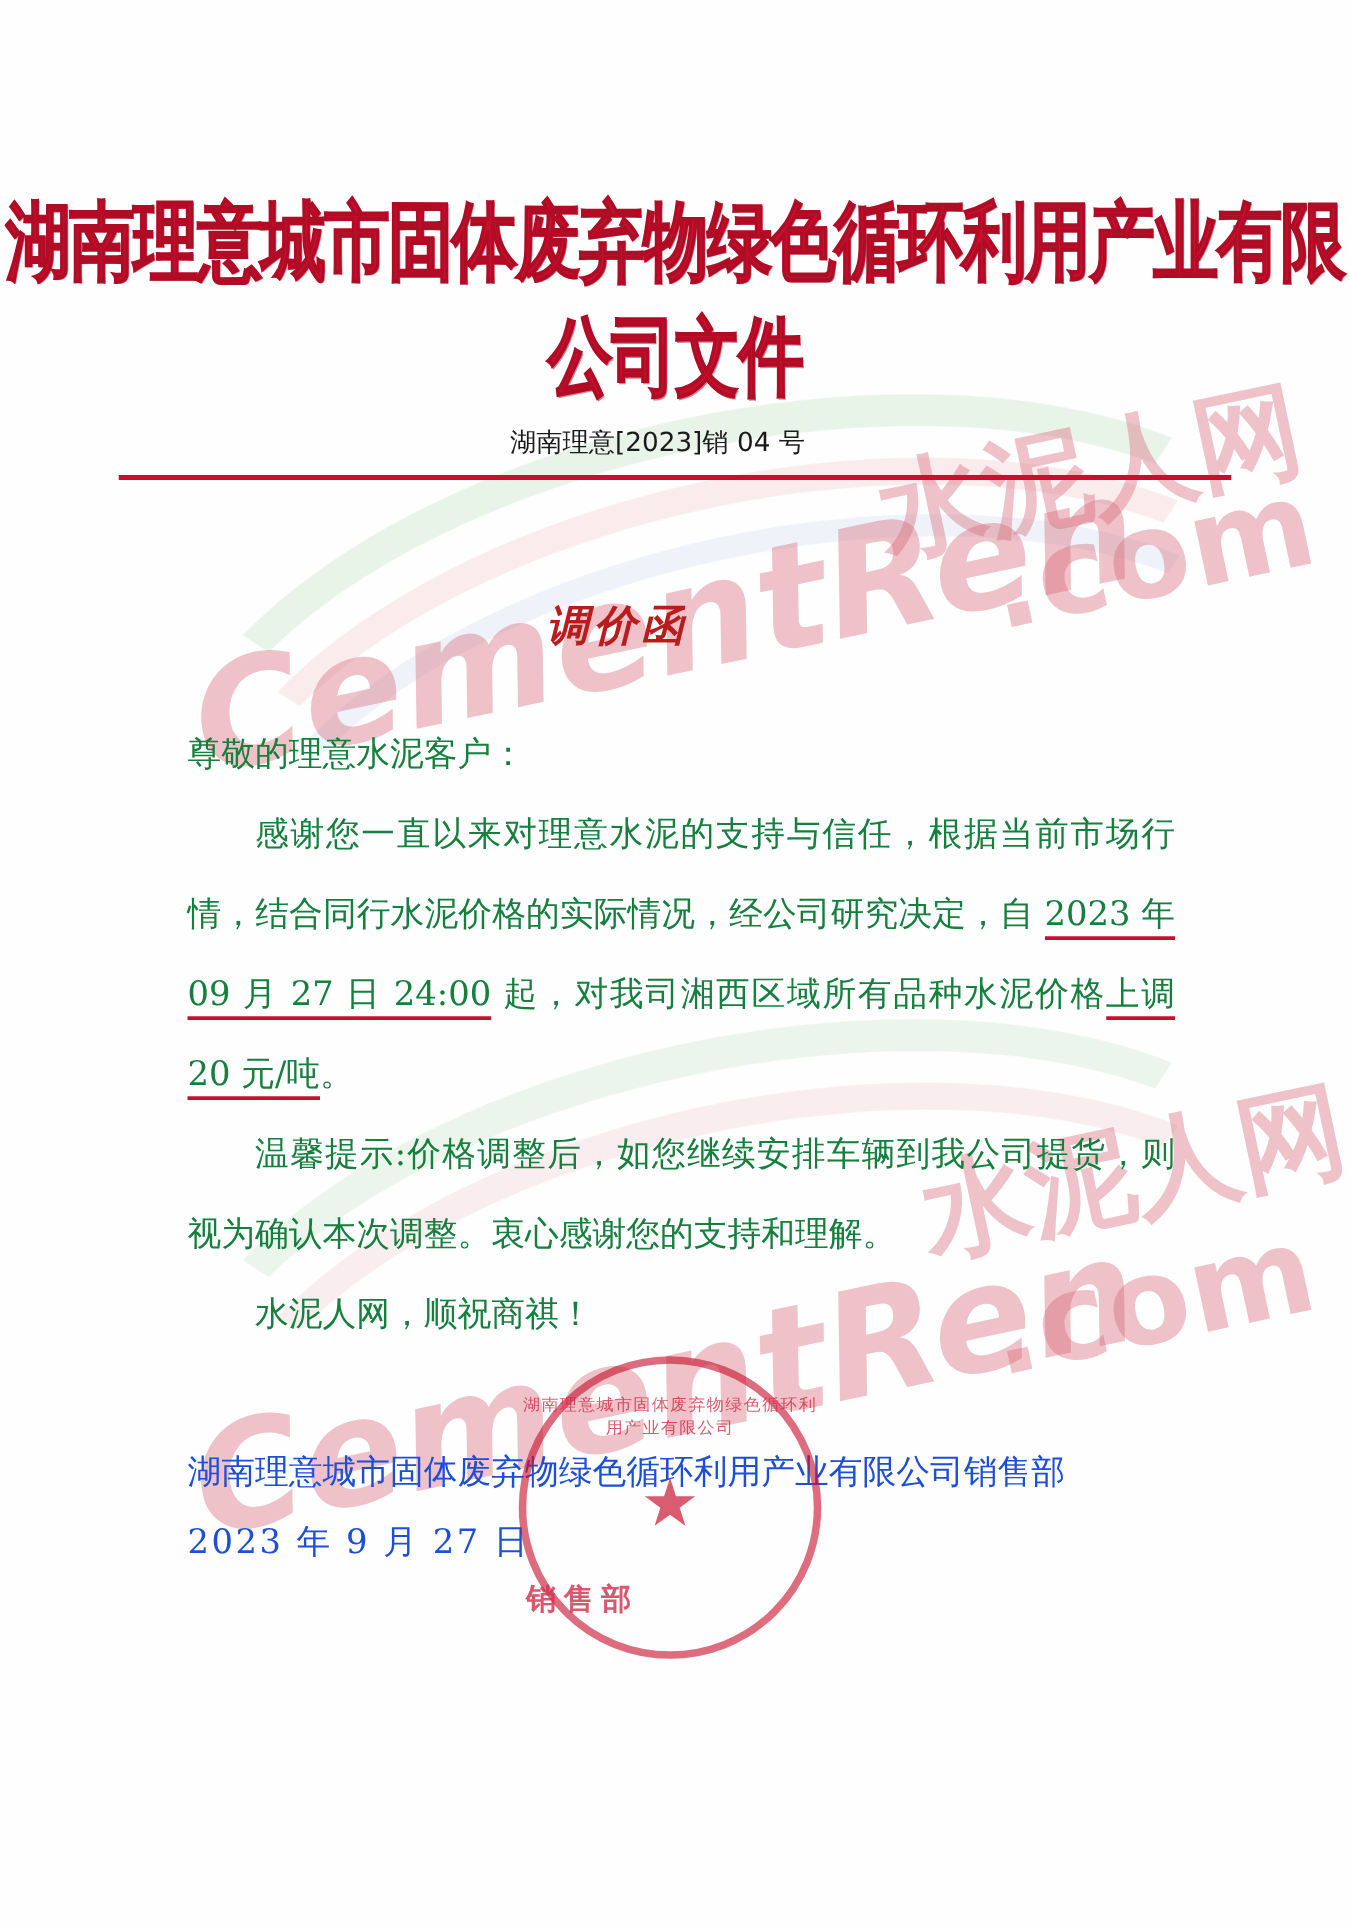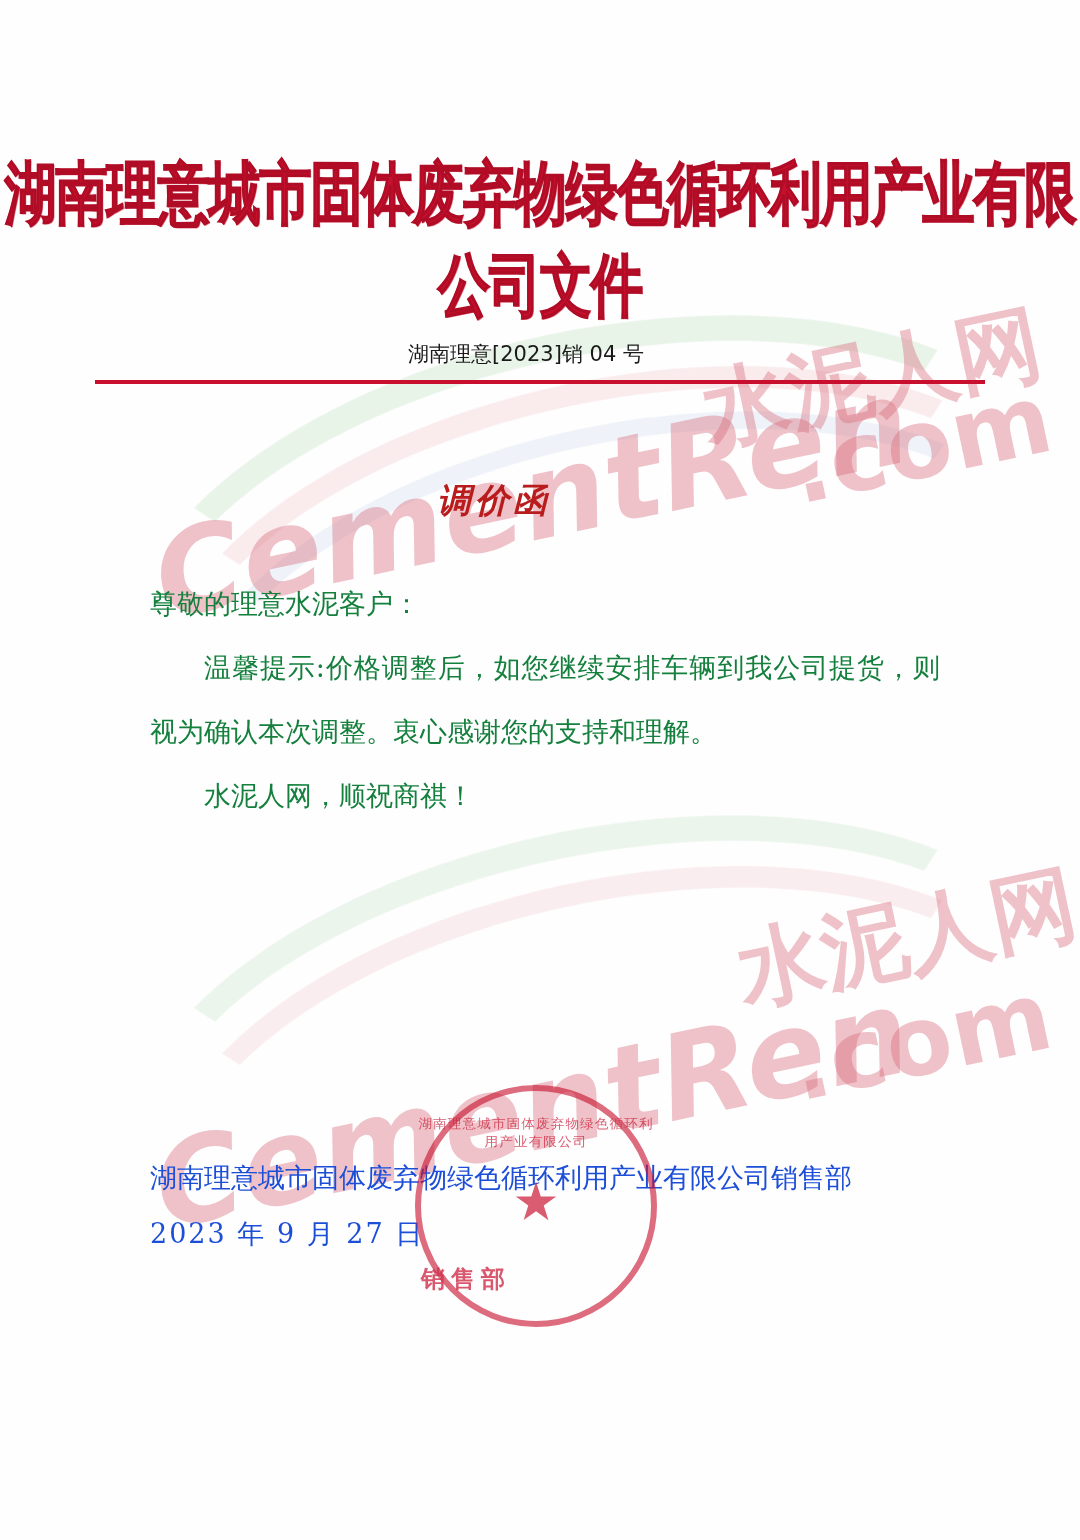--- a/index.html
+++ b/index.html
@@ -218,20 +218,23 @@
 
   <div class="doc-title">湖南理意城市固体废弃物绿色循环利用产业有限公司文件</div>
   <div class="doc-number">湖南理意[2023]销 04 号</div>
   <div class="red-rule"></div>
 
   <div class="letter-title">调价函</div>
 
   <div class="content">
     <p>尊敬的理意水泥客户：</p>
     <p class="indent">
+      <span>感谢您一直以来对理意水泥的支持与信任，根据当前市场行情，结合同行水泥价格的实际情况，经公司研究决定，自 <span class="underline-red">2023 年 09 月 27 日 24:00</span> 起，对我司湘西区域所有品种水泥价格<span class="underline-red">上调 20 元/吨</span>。</span>
+    </p>
+    <p class="indent">
       <span>温馨提示:价格调整后，如您继续安排车辆到我公司提货，则视为确认本次调整。衷心感谢您的支持和理解。</span>
     </p>
     <p class="indent">
       <span>水泥人网，顺祝商祺！</span>
     </p>
   </div>
 
   <div class="sig">
     <div>湖南理意城市固体废弃物绿色循环利用产业有限公司销售部</div>
     <div class="line2">2023 年 9 月 27 日</div>

